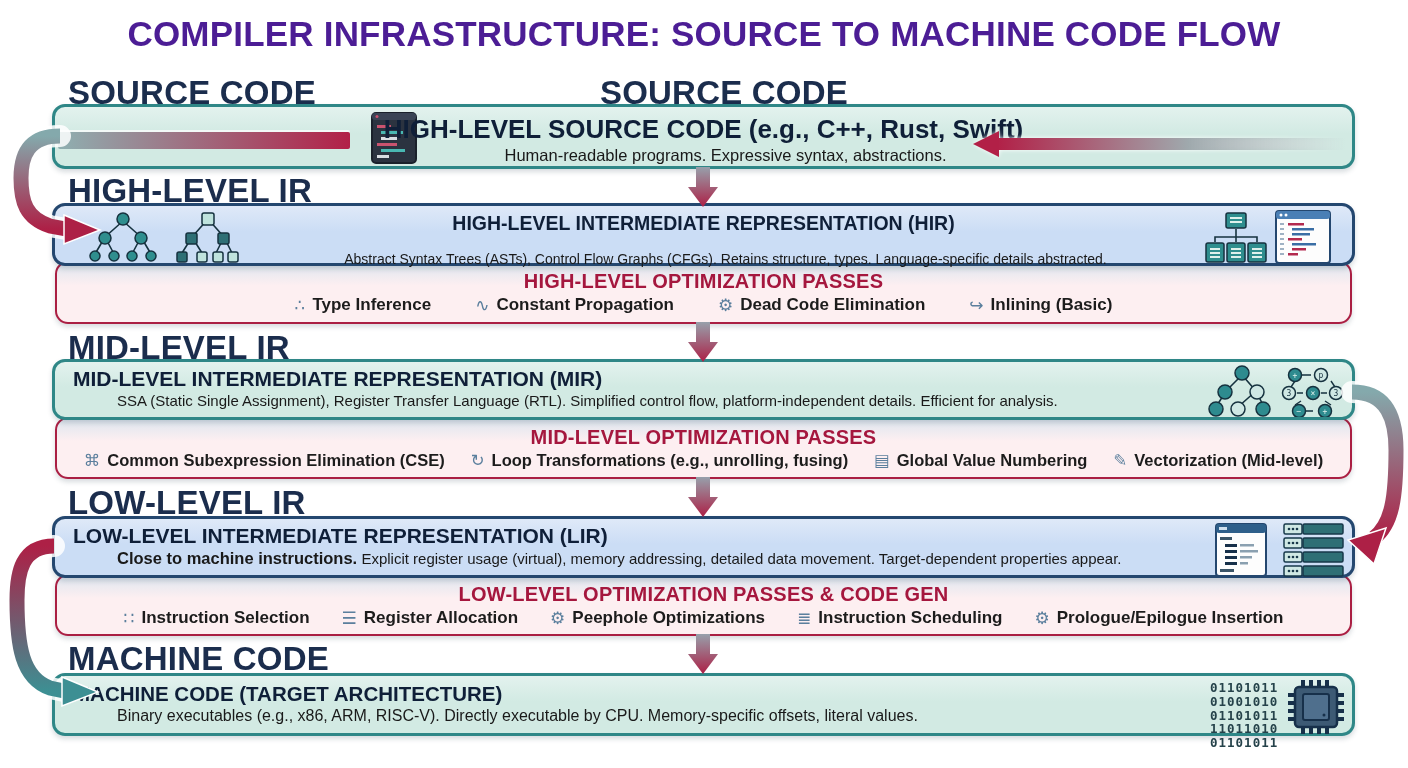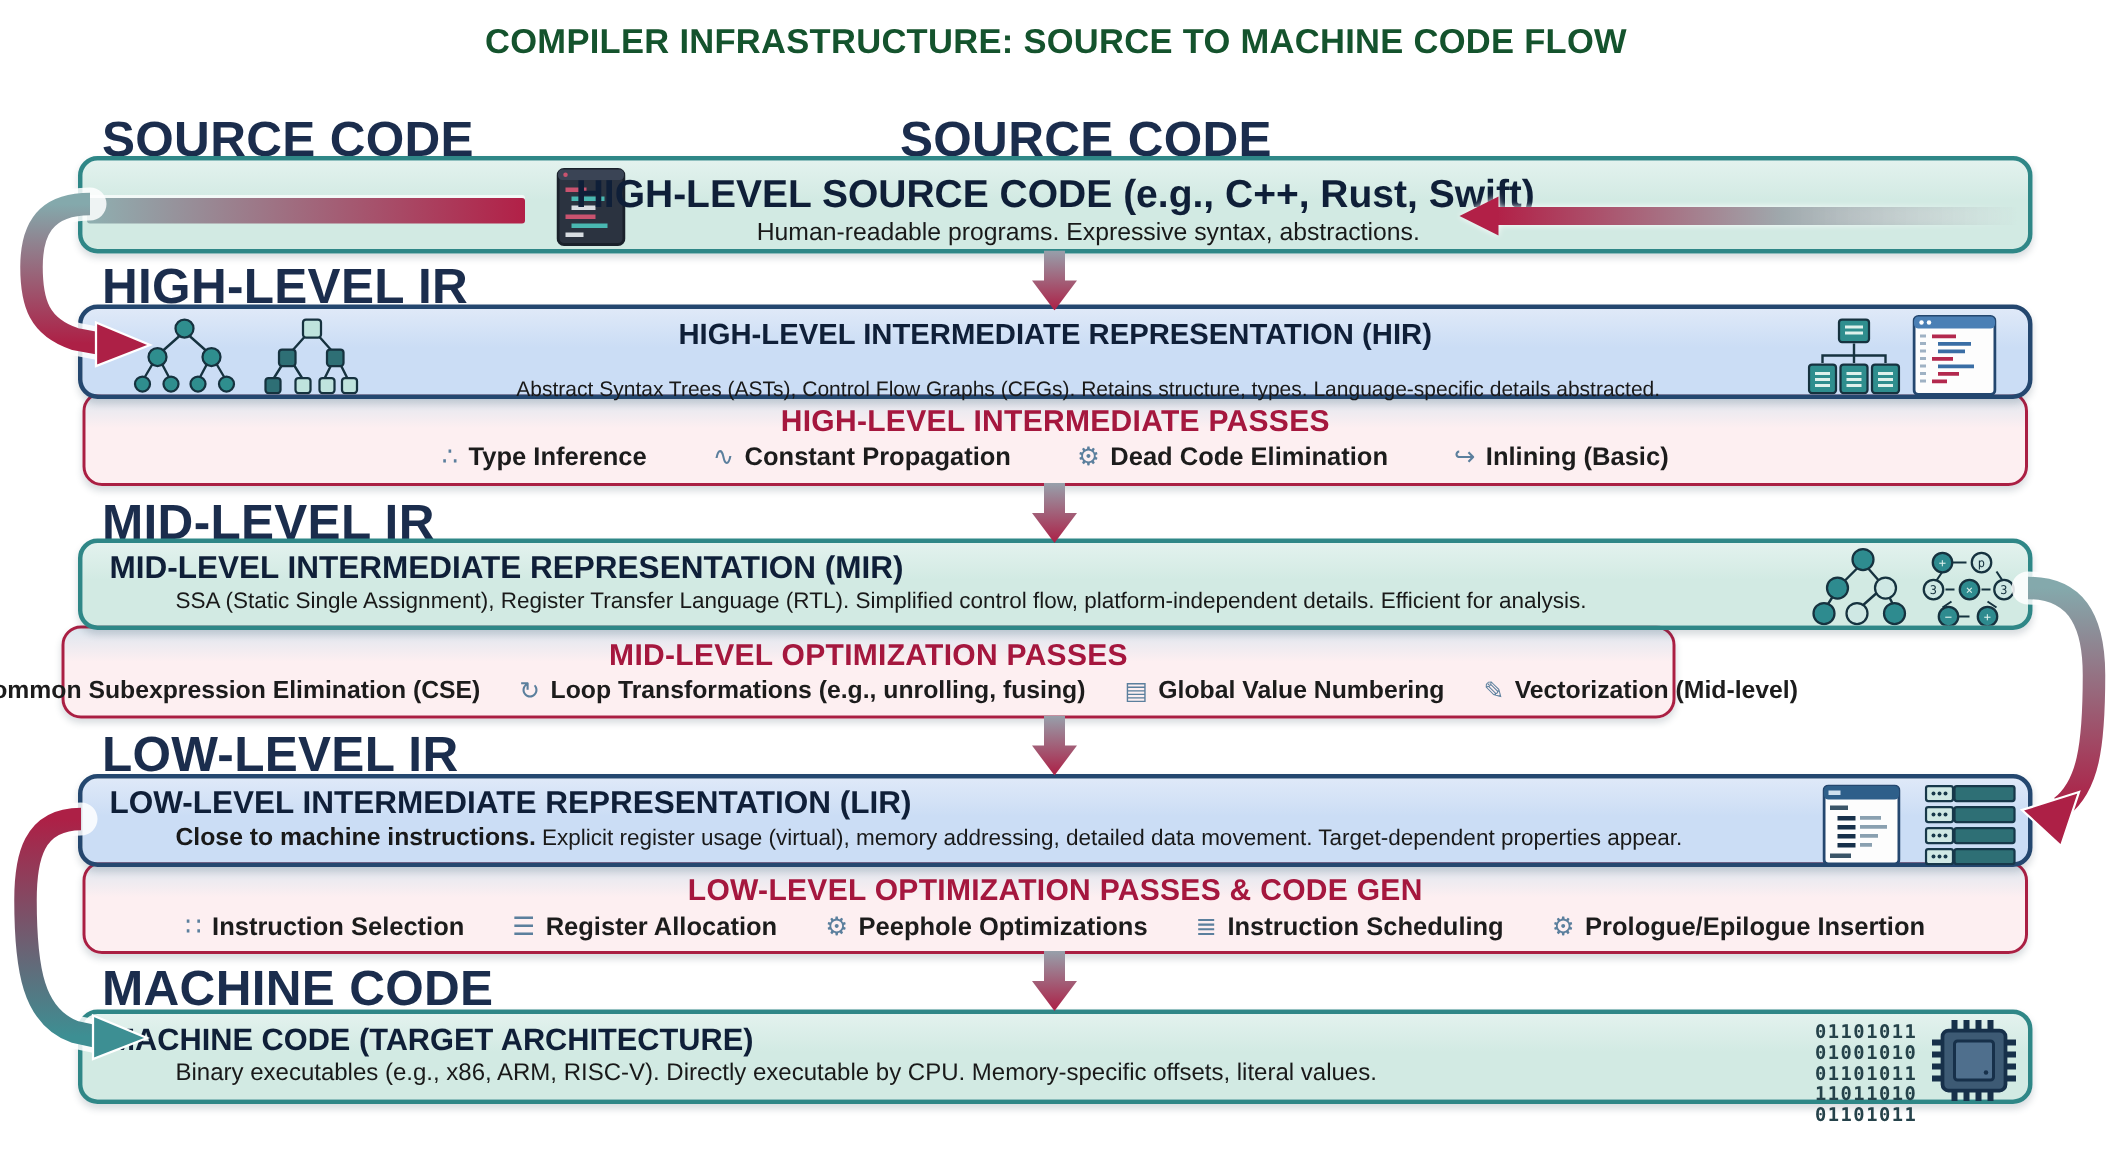--- a/index.html
+++ b/index.html
@@ -1,19 +1,19 @@
 <!DOCTYPE html>
 <html><head>
 <meta charset="utf-8">
 <style>
   html,body{margin:0;padding:0;background:#fff;}
   #canvas{position:relative;width:1408px;height:768px;background:#fff;overflow:hidden;
           font-family:"Liberation Sans",sans-serif;}
   .title{position:absolute;top:14px;left:0;width:100%;text-align:center;
-         font-size:23px;font-weight:800;letter-spacing:.2px;color:#14532d;}
+         font-size:35px;font-weight:800;letter-spacing:.2px;color:#4c1d95;}
   .sec-label{position:absolute;font-size:33px;font-weight:800;color:#1b2d4d;letter-spacing:.2px;z-index:2;}
   .box{position:absolute;border-radius:13px;box-sizing:border-box;z-index:2;
        box-shadow:0 3px 5px rgba(40,60,80,.18);}
   .mint{background:linear-gradient(180deg,#e3f2ee 0%,#d2eae3 45%);border:3px solid #2f8787;}
   .blue{background:linear-gradient(180deg,#dfe9f8 0%,#cbddf5 45%);border:3px solid #24476f;}
   .pink{background:linear-gradient(180deg,#dde6ef 0%,#fdeff1 38%);border:2.5px solid #aa1f43;z-index:1;}
   .stage-text-center{position:absolute;left:0;top:0;width:100%;text-align:center;}
   .stage-text-left{position:absolute;left:18px;top:0;text-align:left;}
   .h1c{font-weight:800;color:#0f1f38;}
   .desc{color:#191919;padding-left:44px;}
@@ -165,21 +165,21 @@
       <rect x="17" y="18" width="22" height="2.5" fill="#3a6ea5"></rect>
       <rect x="17" y="23" width="18" height="2.5" fill="#3a6ea5"></rect>
       <rect x="13" y="28" width="14" height="2.5" fill="#b3294e"></rect>
       <rect x="17" y="33" width="24" height="2.5" fill="#3a6ea5"></rect>
       <rect x="17" y="38" width="14" height="2.5" fill="#b3294e"></rect>
       <rect x="13" y="43" width="10" height="2.5" fill="#b3294e"></rect>
     </svg>
   </div>
 
   <div class="box pink" style="left:55px;top:261px;width:1297px;height:63px">
-    <div class="passes-title">HIGH-LEVEL INTERMEDIATE PASSES</div>
+    <div class="passes-title">HIGH-LEVEL OPTIMIZATION PASSES</div>
     <div class="pass-items" style="gap:44px;font-size:17px;margin-top:2px">
         <span class="pass-item">
           <span class="pass-icon">∴</span>
           <span class="pass-label">Type Inference</span>
         </span>
         <span class="pass-item">
           <span class="pass-icon">∿</span>
           <span class="pass-label">Constant Propagation</span>
         </span>
         <span class="pass-item">
@@ -234,21 +234,21 @@
           <text x="44" y="49">+</text>
       </g>
       <g fill="#16323f" font-family="DejaVu Sans Mono,monospace" font-size="8" text-anchor="middle">
         <text x="40" y="13">p</text>
           <text x="8" y="31">3</text>
           <text x="55" y="31">3</text>
       </g>
     </svg>
   </div>
 
-  <div class="box pink" style="left:41px;top:417px;width:1076px;height:62px">
+  <div class="box pink" style="left:55px;top:417px;width:1297px;height:62px">
     <div class="passes-title">MID-LEVEL OPTIMIZATION PASSES</div>
     <div class="pass-items" style="gap:26px;font-size:16.5px;margin-top:2px">
         <span class="pass-item">
           <span class="pass-icon">⌘</span>
           <span class="pass-label">Common Subexpression Elimination (CSE)</span>
         </span>
         <span class="pass-item">
           <span class="pass-icon">↻</span>
           <span class="pass-label">Loop Transformations (e.g., unrolling, fusing)</span>
         </span>

